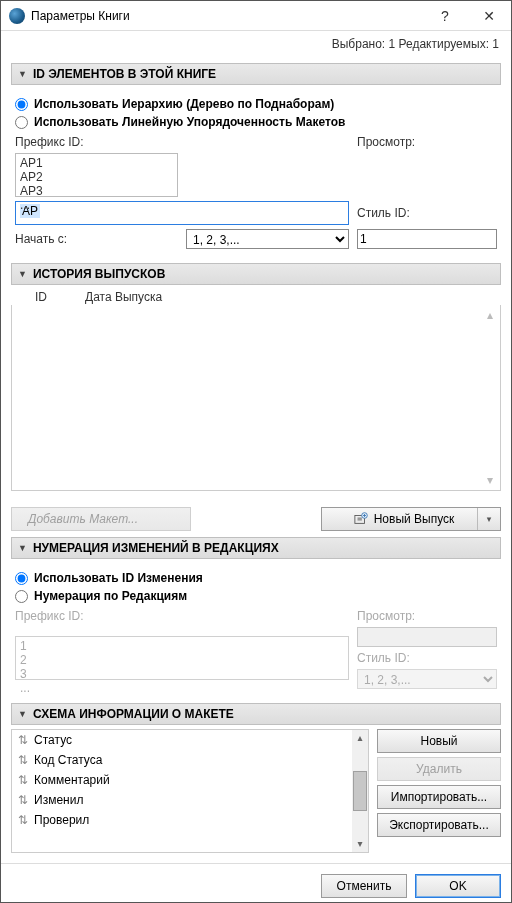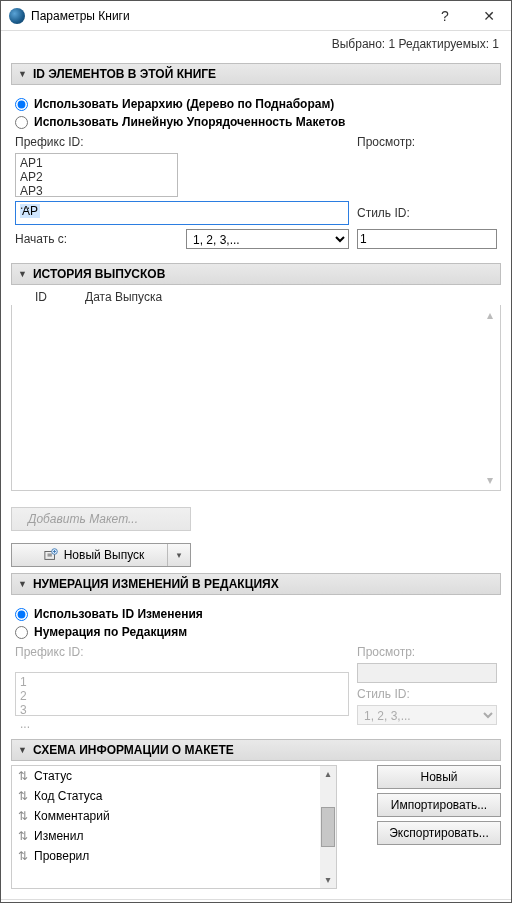--- a/index.html
+++ b/index.html
@@ -122,21 +122,20 @@
     position: absolute; right: 2px; width: 16px; height: 16px;
     color: #bbb; font-size: 12px;
     display: flex; align-items: center; justify-content: center;
   }
   .table-scroll-arrow.top { top: 2px; }
   .table-scroll-arrow.bottom { bottom: 2px; }
   .btn-row {
     display: flex;
     gap: 6px;
     margin-top: 16px;
-    flex-direction: column;
   }
   .btn-row .spacer { flex: 1; }
   button.win {
     height: 24px;
     border: 1px solid #9a9a9a;
     background: linear-gradient(#f8f8f8,#e2e2e2);
     padding: 0 12px;
     cursor: pointer;
     font-family: inherit; font-size: 12px;
     display: inline-flex; align-items: center; justify-content: center;
@@ -168,21 +167,21 @@
     align-items: center;
   }
   .schema-scroll .arr { font-size: 10px; color: #666; line-height: 16px; }
   .schema-scroll .thumb { width: 14px; flex: 0 0 40px; background: #c7c7c7; border:1px solid #a0a0a0;}
   .schema-item {
     display: flex; align-items: center;
     padding: 3px 6px;
     gap: 6px;
   }
   .schema-item .grip { color: #888; font-size: 12px; line-height: 1; }
-  .side-buttons { width: 124px; display: flex; flex-direction: column; gap: 4px; margin-left: 32px; }
+  .side-buttons { width: 124px; display: flex; flex-direction: column; gap: 4px; }
   .side-buttons button.win { width: 100%; }
   .dialog-buttons {
     display: flex; justify-content: flex-end; gap: 8px;
     border-top: 1px solid #ddd;
     margin-top: 10px;
     padding: 10px;
   }
   .dialog-buttons button.win { width: 86px; }
   .dialog-buttons button.win.default { border: 1px solid #2b7de1; box-shadow: inset 0 0 0 1px #7ab2ea;}
   .new-issue-icon { display:inline-block; width:14px; height:14px; }
@@ -333,20 +332,23 @@
       <div class="schema-scroll">
         <div class="arr">▴</div>
         <div class="thumb"></div>
         <div class="arr">▾</div>
       </div>
     </div>
     <div class="side-buttons">
       <button class="win">
           <span>Новый</span>
         </button>
+      <button class="win disabled" disabled="">
+          <span>Удалить</span>
+        </button>
       <button class="win">
           <span>Импортировать...</span>
         </button>
       <button class="win">
           <span>Экспортировать...</span>
         </button>
     </div>
   </div>
 
 </div>

